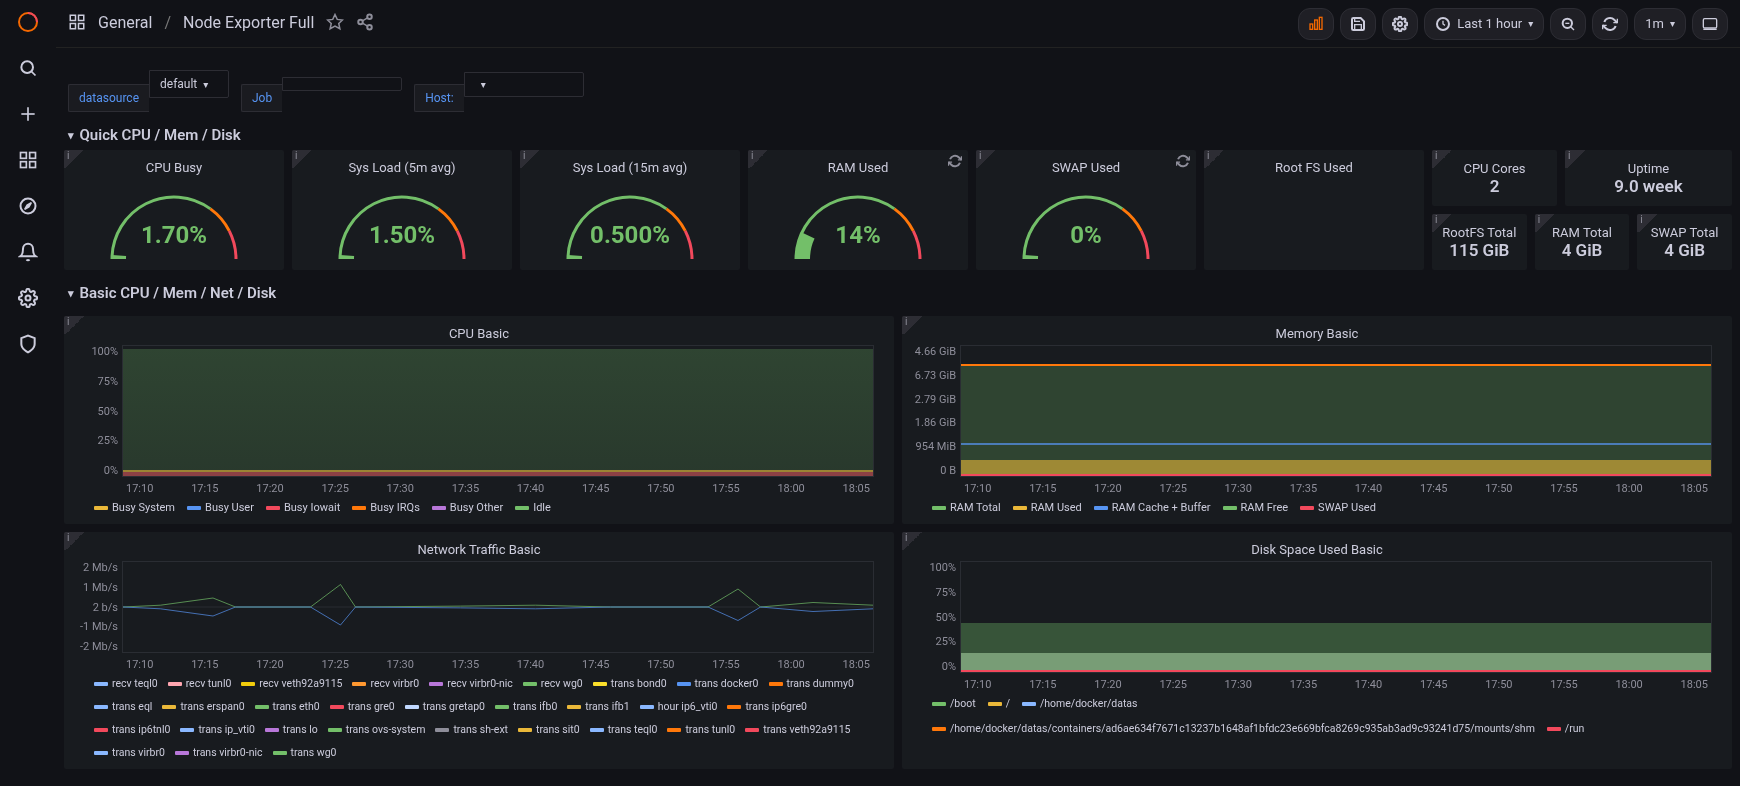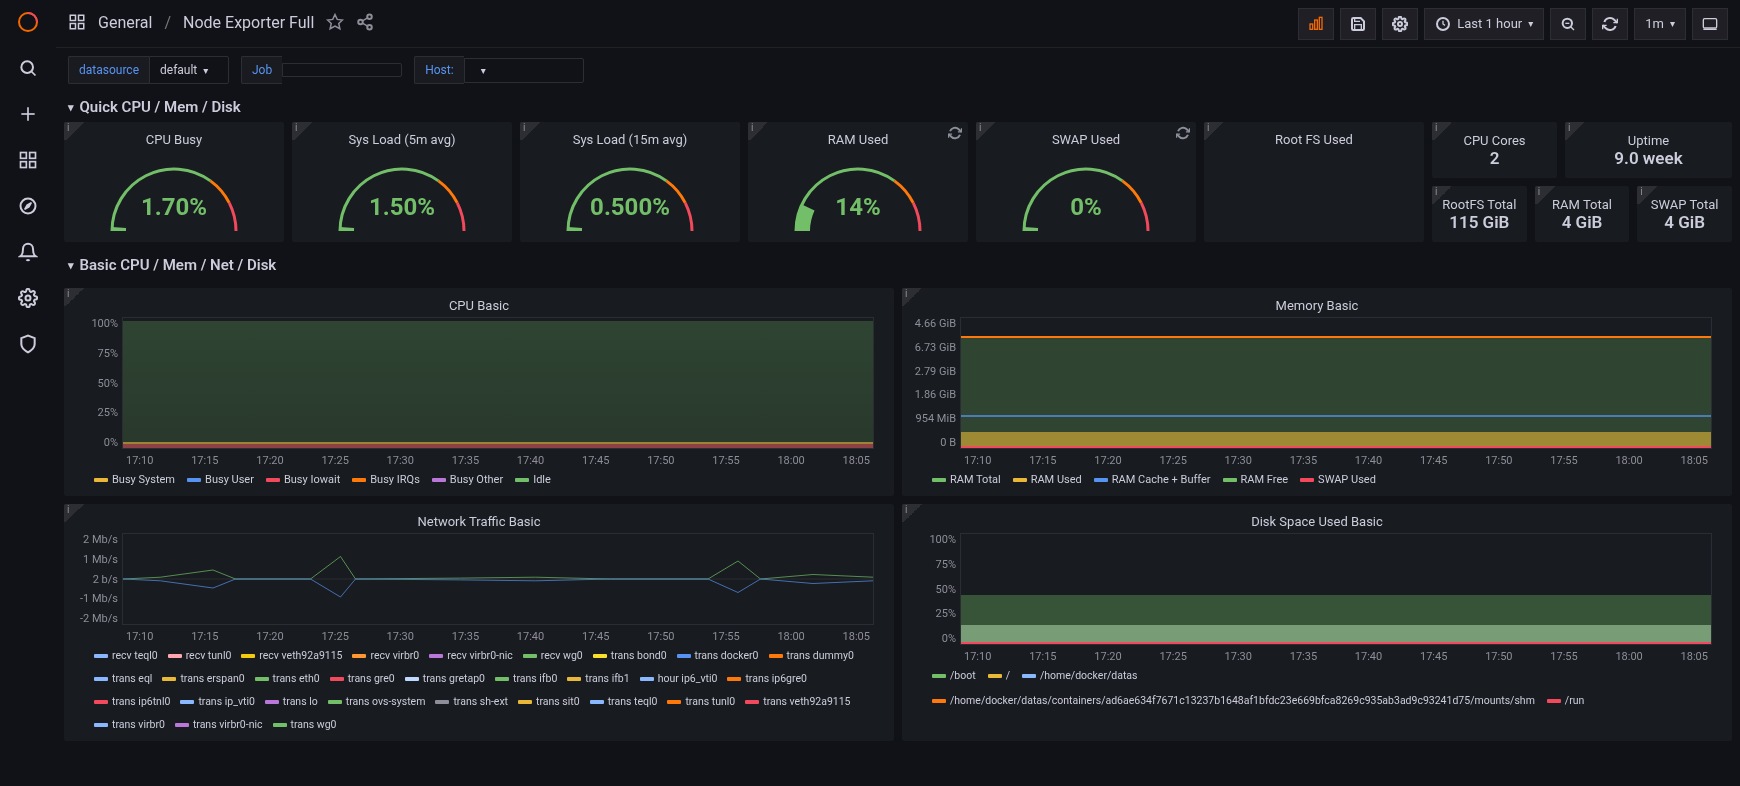--- a/index.html
+++ b/index.html
@@ -35,31 +35,31 @@
       padding: 0 12px;
       border-bottom: 1px solid #222;
     }
     .topbar-left { display:flex; align-items:flex-start; gap:12px; font-size:16px; }
     .topbar-left .bc { color:#ccccdc; }
     .topbar-left .sep { color:#777; }
     .topbar-right { display:flex; align-items:center; gap:6px; }
     .tb-btn, .tb-range, .tb-int {
       height:32px; background:#1f1f25; border:1px solid #2d2d34;
       display:flex; align-items:center; justify-content:center;
-      padding: 0 10px; border-radius:0; cursor:pointer; font-size:13px; gap:6px;
+      padding: 0 10px; border-radius:12px; cursor:pointer; font-size:13px; gap:6px;
       color:#ccccdc;
     }
     .tb-btn.icon-only { width:36px; padding:0; }
     .varbar {
       display:flex; gap:12px; align-items:center; padding: 8px 12px;
     }
     .vargroup { display:flex; align-items:center; }
     .varlabel {
       background:#1a1b20; color:#5794f2; font-size:12px;
-      padding: 6px 10px; border:1px solid #2d2d34; border-right:none; border-radius:2px 0 0 2px;
+      padding: 6px 10px; border:1px solid #2d2d34; border-right:none; border-radius:2px 0 0 2px;margin-top:28px;
     }
     .varval {
       background:#111217; border:1px solid #2d2d34; padding:6px 10px;
       min-width:80px; font-size:12px; color:#ccccdc; border-radius:0 2px 2px 0;
       display:flex; align-items:center; gap:6px;
     }
     .varval.wide { min-width: 120px; }
     .chev { font-size:10px; }
     .row-header {
       padding: 6px 12px; font-size:15px; font-weight:600; cursor:pointer;

